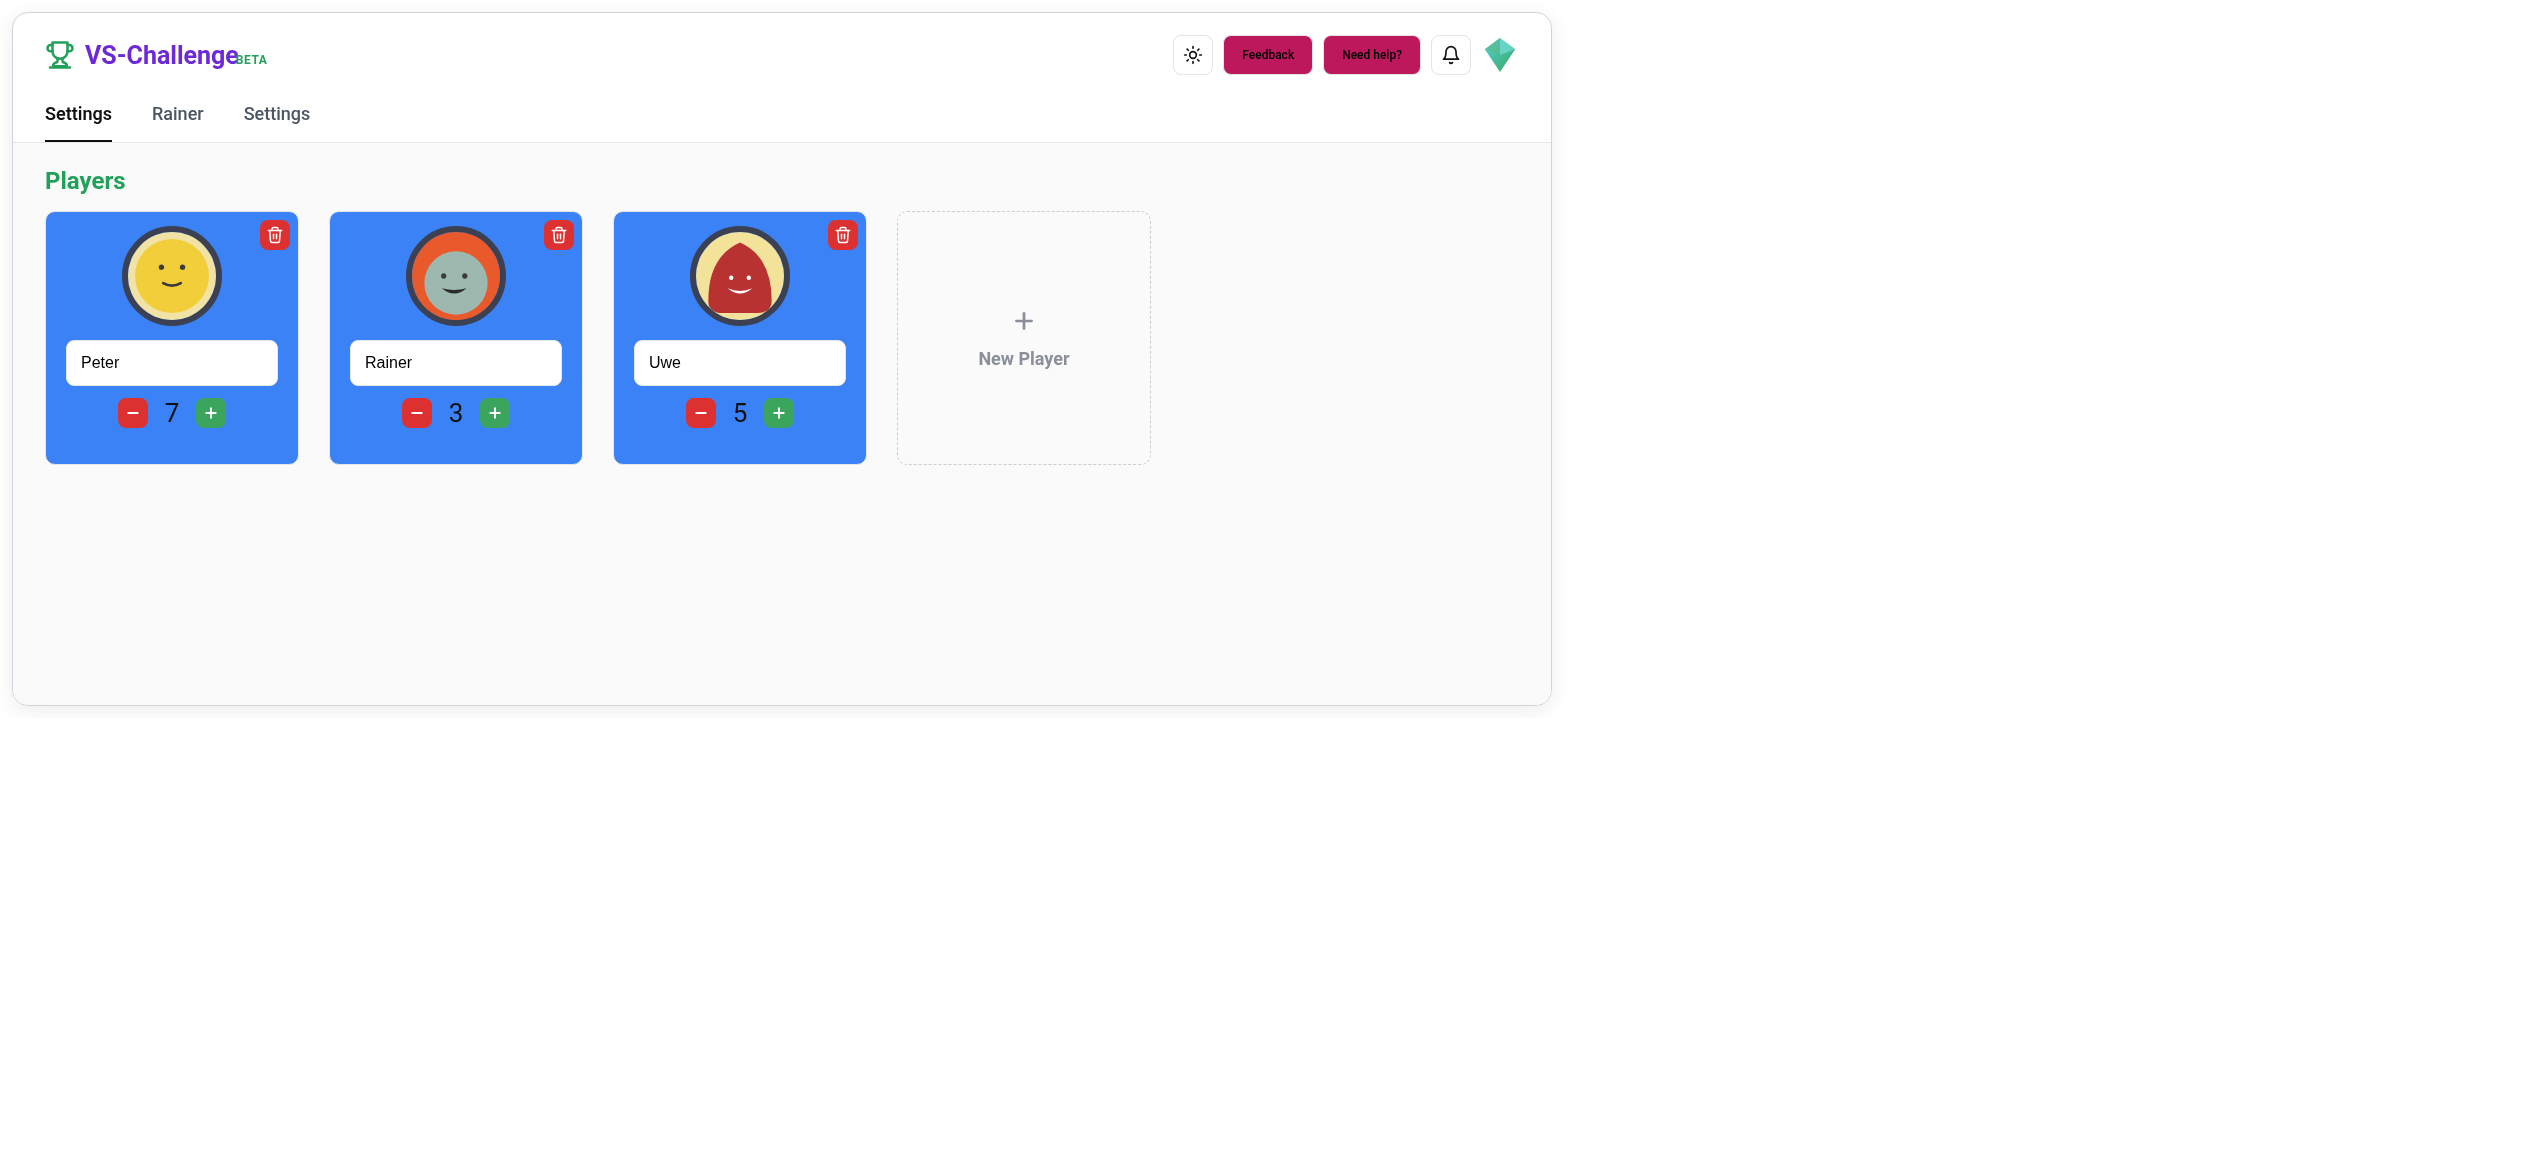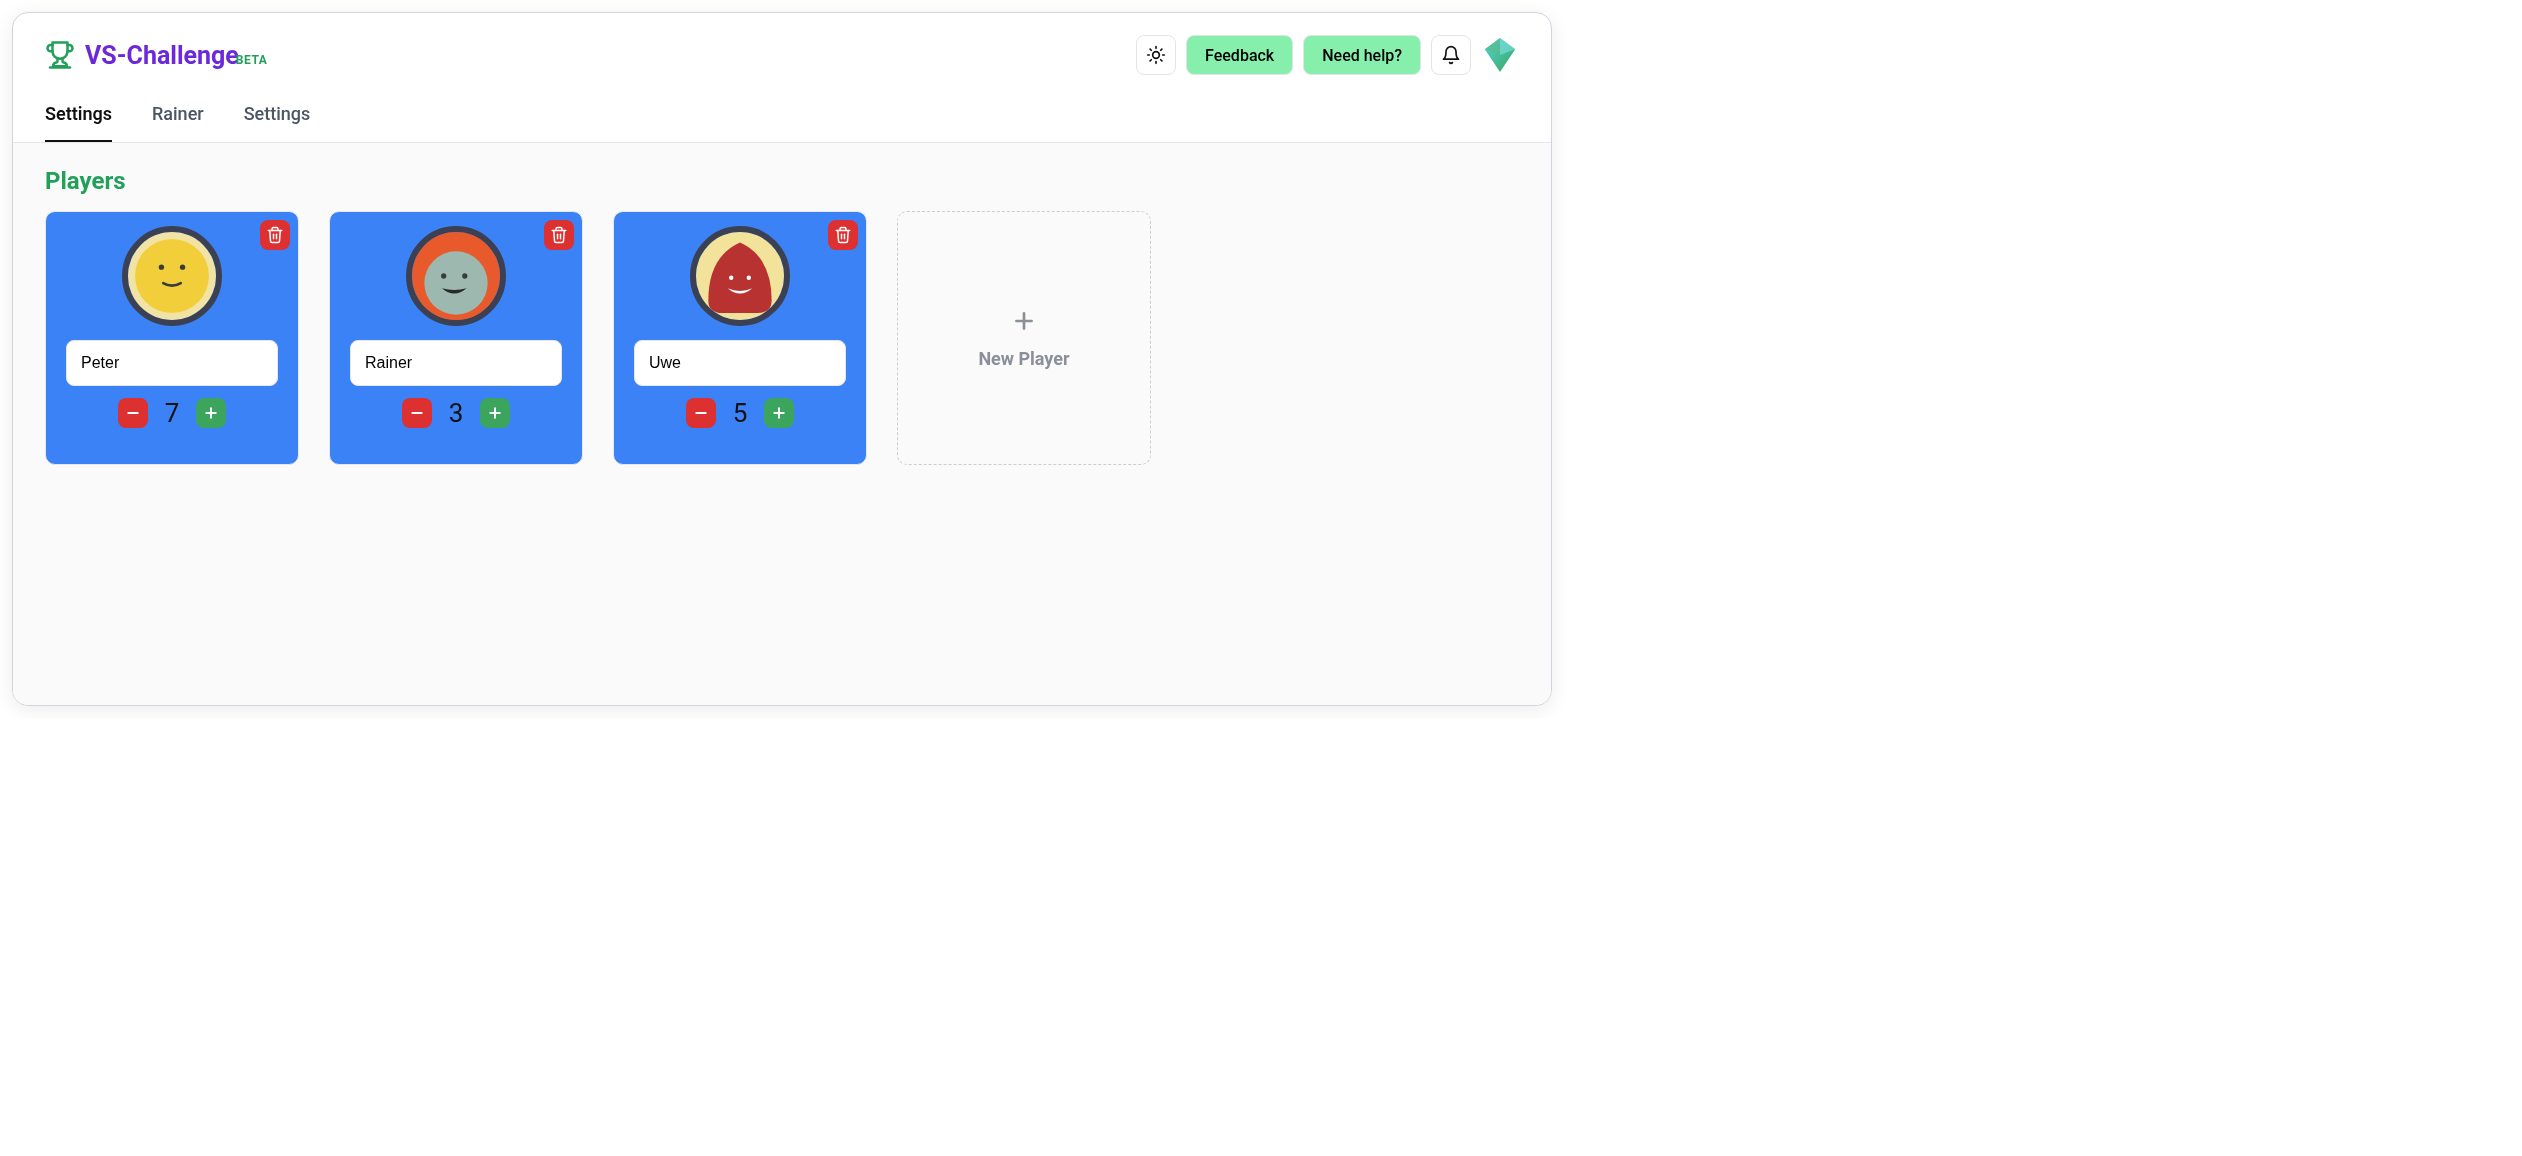--- a/index.html
+++ b/index.html
@@ -55,25 +55,25 @@
       border-radius: 8px;
       width: 40px;
       height: 40px;
       display: flex;
       align-items: center;
       justify-content: center;
       cursor: pointer;
     }
     .text-btn {
       border: 1px solid #e4e4e7;
-      background: #86efac;
+      background: #be185d;
       border-radius: 8px;
       padding: 0 18px;
       height: 40px;
-      font-size: 16px;
+      font-size: 12px;
       font-weight: 500;
       display: flex;
       align-items: center;
       cursor: pointer;
     }
     .gem {
       width: 38px;
       height: 38px;
       cursor: pointer;
     }

